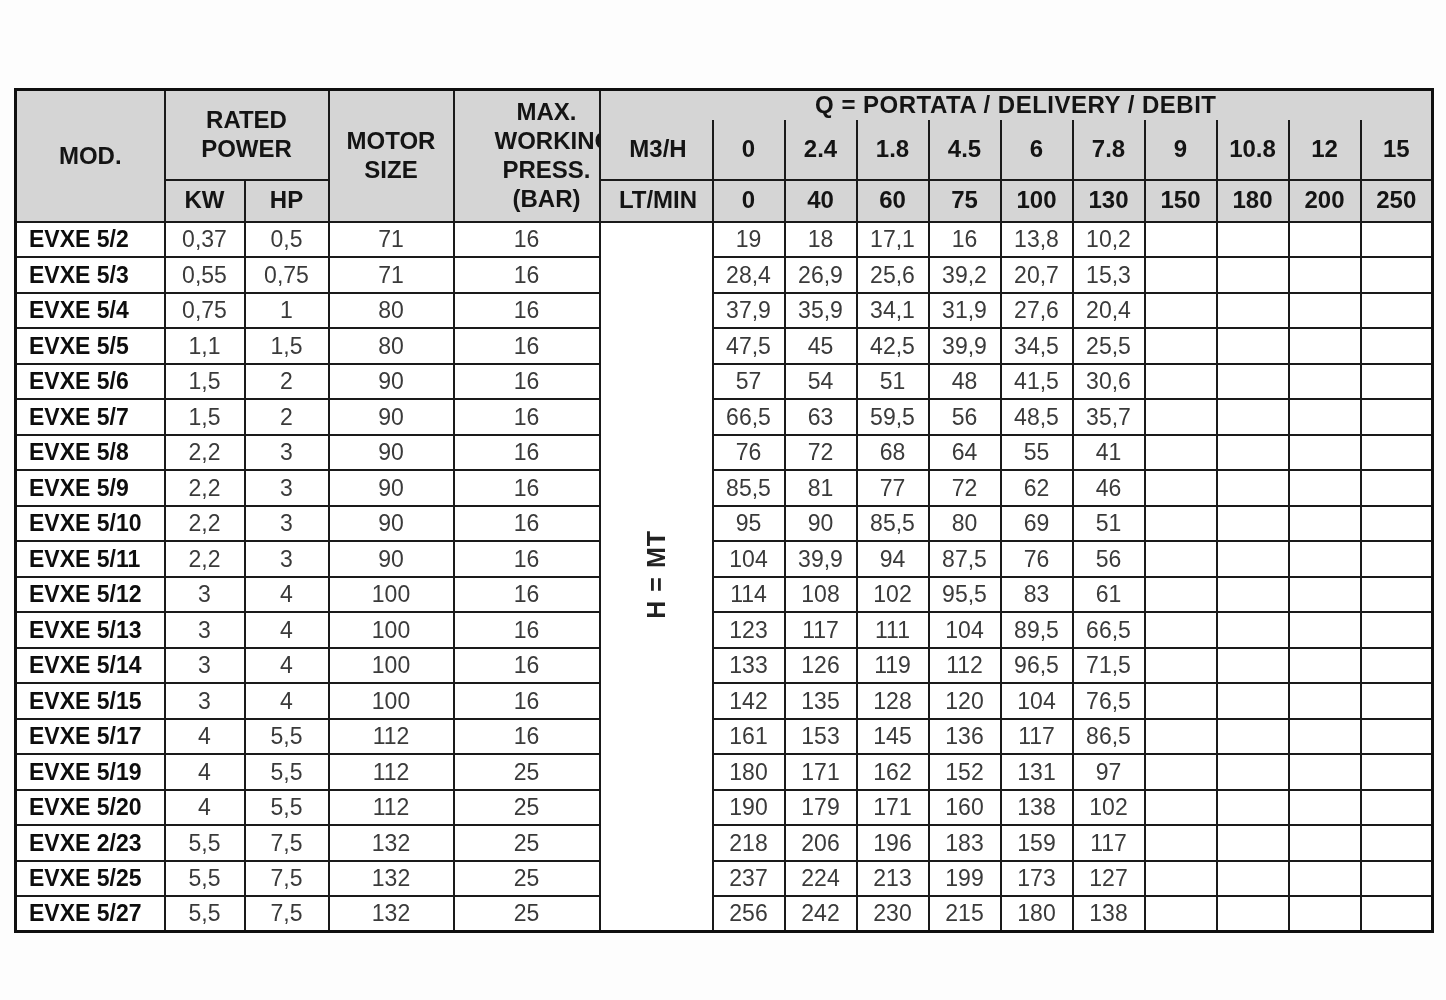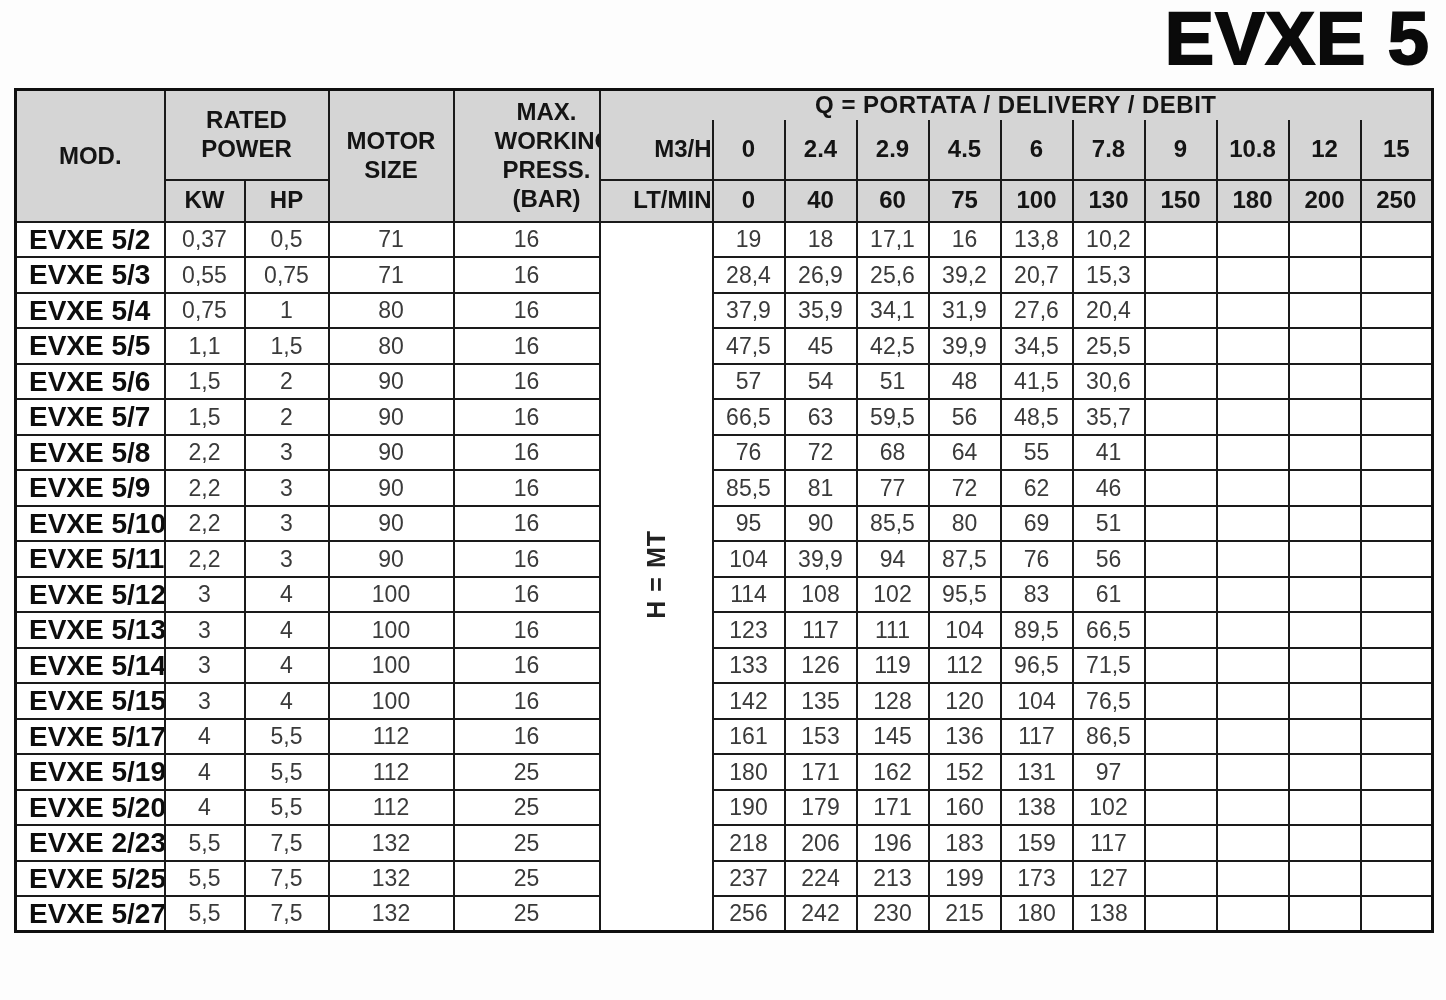--- a/index.html
+++ b/index.html
@@ -62,32 +62,32 @@
     letter-spacing: 0.5px;
     text-align: center;
   }
   th.press-h {
     white-space: pre-line;
     font-size: 23px;
     line-height: 1.25;
     padding-left: 40px;
   }
   th.flow-label {
-    text-align: right;
+    text-align: center;
     padding-left: 4px;
     font-size: 23px;
   }
   th.hval { font-size: 23px; }
 
   td.model-cell {
     text-align: left;
     padding-left: 12px;
     font-weight: bold;
     color: #0d0d0d;
-    font-size: 28px;
+    font-size: 23px;
     white-space: nowrap;
   }
   td.value-cell {
     color: #3a3a3a;
     font-size: 23px;
     white-space: nowrap;
   }
   td.hmt-cell {
     background: #ffffff;
   }
@@ -100,21 +100,20 @@
     color: #222222;
     letter-spacing: 1px;
     white-space: nowrap;
   }
 </style>
 </head>
 <body>
 
 <div class="page">
 
-  <div class="title">EVXE 5</div>
 
   <table class="spec">
     <colgroup>
       <col style="width:149px">
       <col style="width:80px">
       <col style="width:84px">
       <col style="width:125px">
       <col style="width:146px">
       <col style="width:113px">
       <col style="width:72px">
@@ -136,21 +135,21 @@
         <th rowspan="3" class="press-h">MAX.
 WORKING
 PRESS.
 (BAR)</th>
         <th colspan="11" class="q-header">Q = PORTATA / DELIVERY / DEBIT</th>
       </tr>
       <tr class="row-m3h">
         <th class="flow-label">M3/H</th>
       <th class="hval">0</th>
           <th class="hval">2.4</th>
-          <th class="hval">2.9</th>
+          <th class="hval">1.8</th>
           <th class="hval">4.5</th>
           <th class="hval">6</th>
           <th class="hval">7.8</th>
           <th class="hval">9</th>
           <th class="hval">10.8</th>
           <th class="hval">12</th>
           <th class="hval">15</th>
         </tr>
       <tr class="row-ltmin">
         <th>KW</th>

